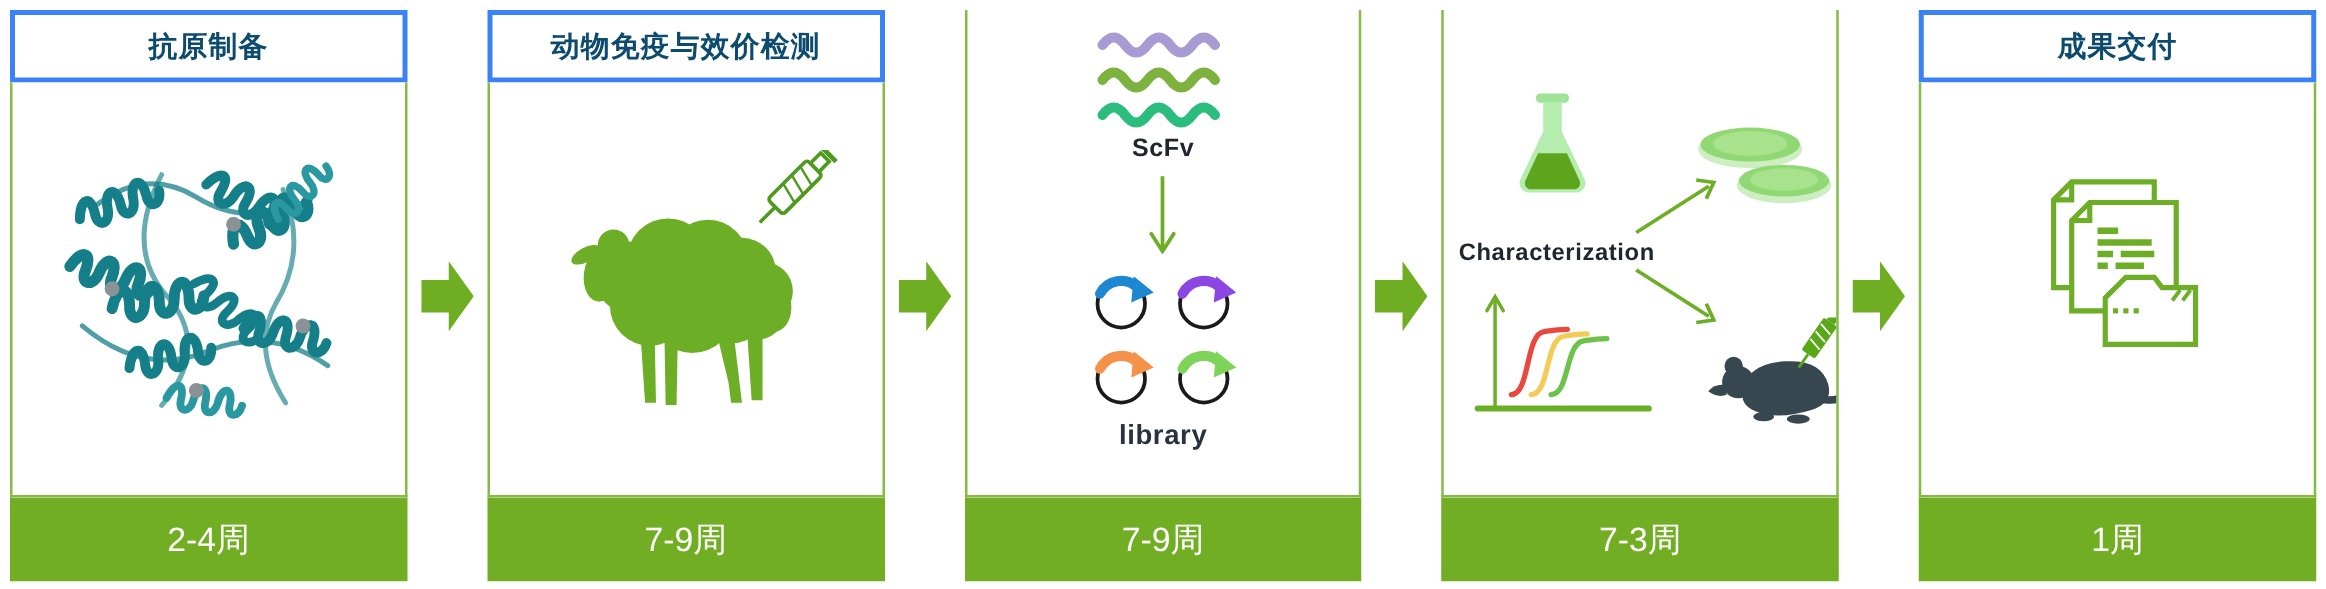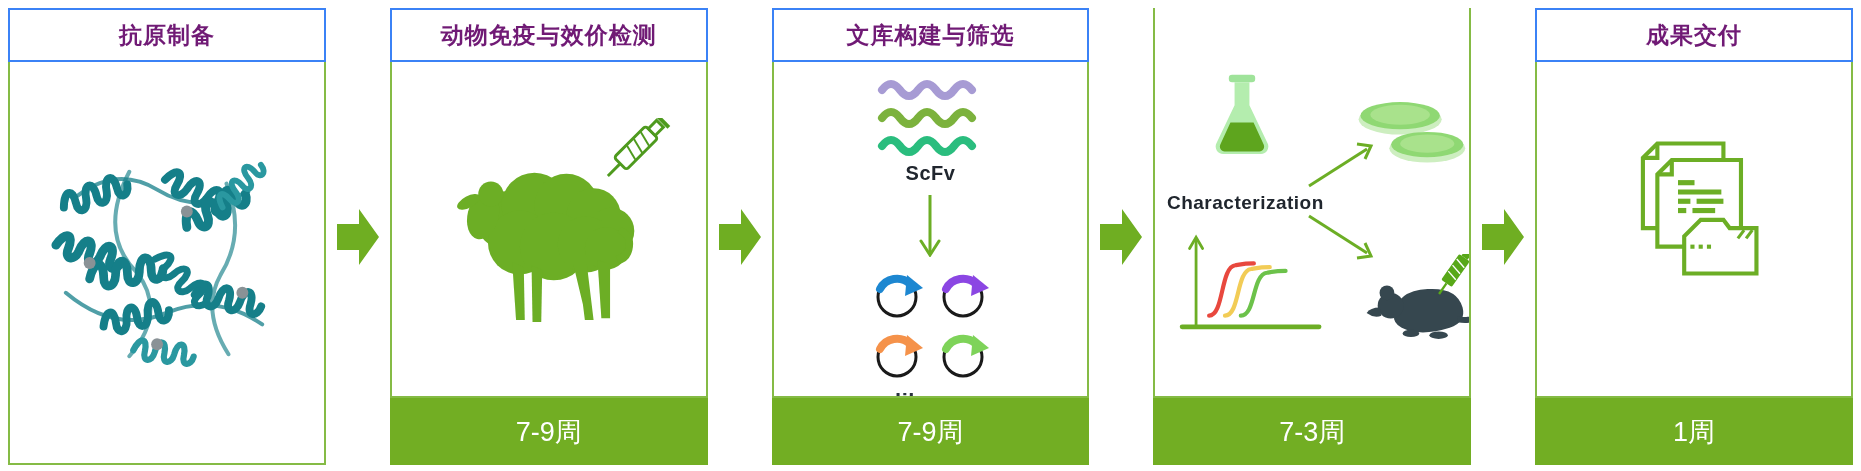--- a/index.html
+++ b/index.html
@@ -1,21 +1,21 @@
 <!DOCTYPE html>
 <html><head>
 <meta charset="utf-8">
 <style>
   html,body{margin:0;padding:0;background:#fff;}
   body{width:1861px;height:471px;font-family:"Liberation Sans",sans-serif;overflow:hidden;}
   .flow{display:flex;align-items:flex-start;padding:8px 8px 0 8px;}
   .panel{flex:1 1 0;display:flex;flex-direction:column;height:457px;min-width:0;}
   .gap{flex:0 0 64px;height:457px;display:flex;align-items:center;justify-content:center;}
-  .panel-header{border:2px solid #3b82f6;height:50px;flex:0 0 auto;display:flex;align-items:center;justify-content:center;
-    font-size:23px;font-weight:bold;color:#701a75;letter-spacing:1px;}
+  .panel-header{border:4px solid #3b82f6;height:50px;flex:0 0 auto;display:flex;align-items:center;justify-content:center;
+    font-size:23px;font-weight:bold;color:#0c4a6e;letter-spacing:1px;}
   .panel-body{border:2px solid #85bb45;border-top:none;flex:1 1 auto;position:relative;background:#fff;
     display:flex;flex-direction:column;align-items:center;justify-content:center;overflow:hidden;}
   .panel-body.stack{justify-content:flex-start;padding-top:16px;}
   .panel-footer{background:#72ae23;height:67px;flex:0 0 auto;display:flex;align-items:center;justify-content:center;
     color:#fff;font-size:27px;}
   .lbl{font-weight:bold;color:#20262e;letter-spacing:0.5px;}
   .scfv-lbl{font-size:20px;margin-top:4px;}
   .library-lbl{font-size:22px;margin-top:6px;color:#2a3240;}
   .plasmid-grid{display:grid;grid-template-columns:56px 56px;grid-gap:4px 10px;margin-top:10px;}
   .abs{position:absolute;margin-top:26px;}
@@ -53,20 +53,21 @@
           </g>
           <g fill="#8a9296">
             <circle cx="52" cy="120" r="6"></circle>
               <circle cx="150" cy="68" r="6"></circle>
             <circle cx="206" cy="150" r="6"></circle>
               <circle cx="120" cy="202" r="6"></circle>
           </g>
         </svg>
       </span>
     </div>
+    <div class="panel-footer">2-4周</div>
   </div>
 
   <div class="gap">
     <span>
       <svg viewBox="0 0 42 56" width="42" height="56">
         <polygon points="0,15 22,15 22,0 42,28 22,56 22,41 0,41" fill="#6fae22"></polygon>
       </svg>
     </span>
   </div>
 
@@ -111,21 +112,20 @@
 
   <div class="gap">
     <span>
       <svg viewBox="0 0 42 56" width="42" height="56">
         <polygon points="0,15 22,15 22,0 42,28 22,56 22,41 0,41" fill="#6fae22"></polygon>
       </svg>
     </span>
   </div>
 
   <div class="panel">
-    <div class="panel-header">文库构建与筛选</div>
     <div class="panel-body stack">
       <span>
         <svg viewBox="0 0 112 80" width="112" height="80">
           <g fill="none" stroke-width="8" stroke-linecap="round">
             <path d="M8,12 q9,-12 18,0 t18,0 t18,0 t18,0 t18,0" stroke="#a79bd4"></path>
             <path d="M8,40 q9,-12 18,0 t18,0 t18,0 t18,0 t18,0" stroke="#7cb23d"></path>
             <path d="M8,68 q9,-12 18,0 t18,0 t18,0 t18,0 t18,0" stroke="#2abd7e"></path>
           </g>
         </svg>
       </span>

